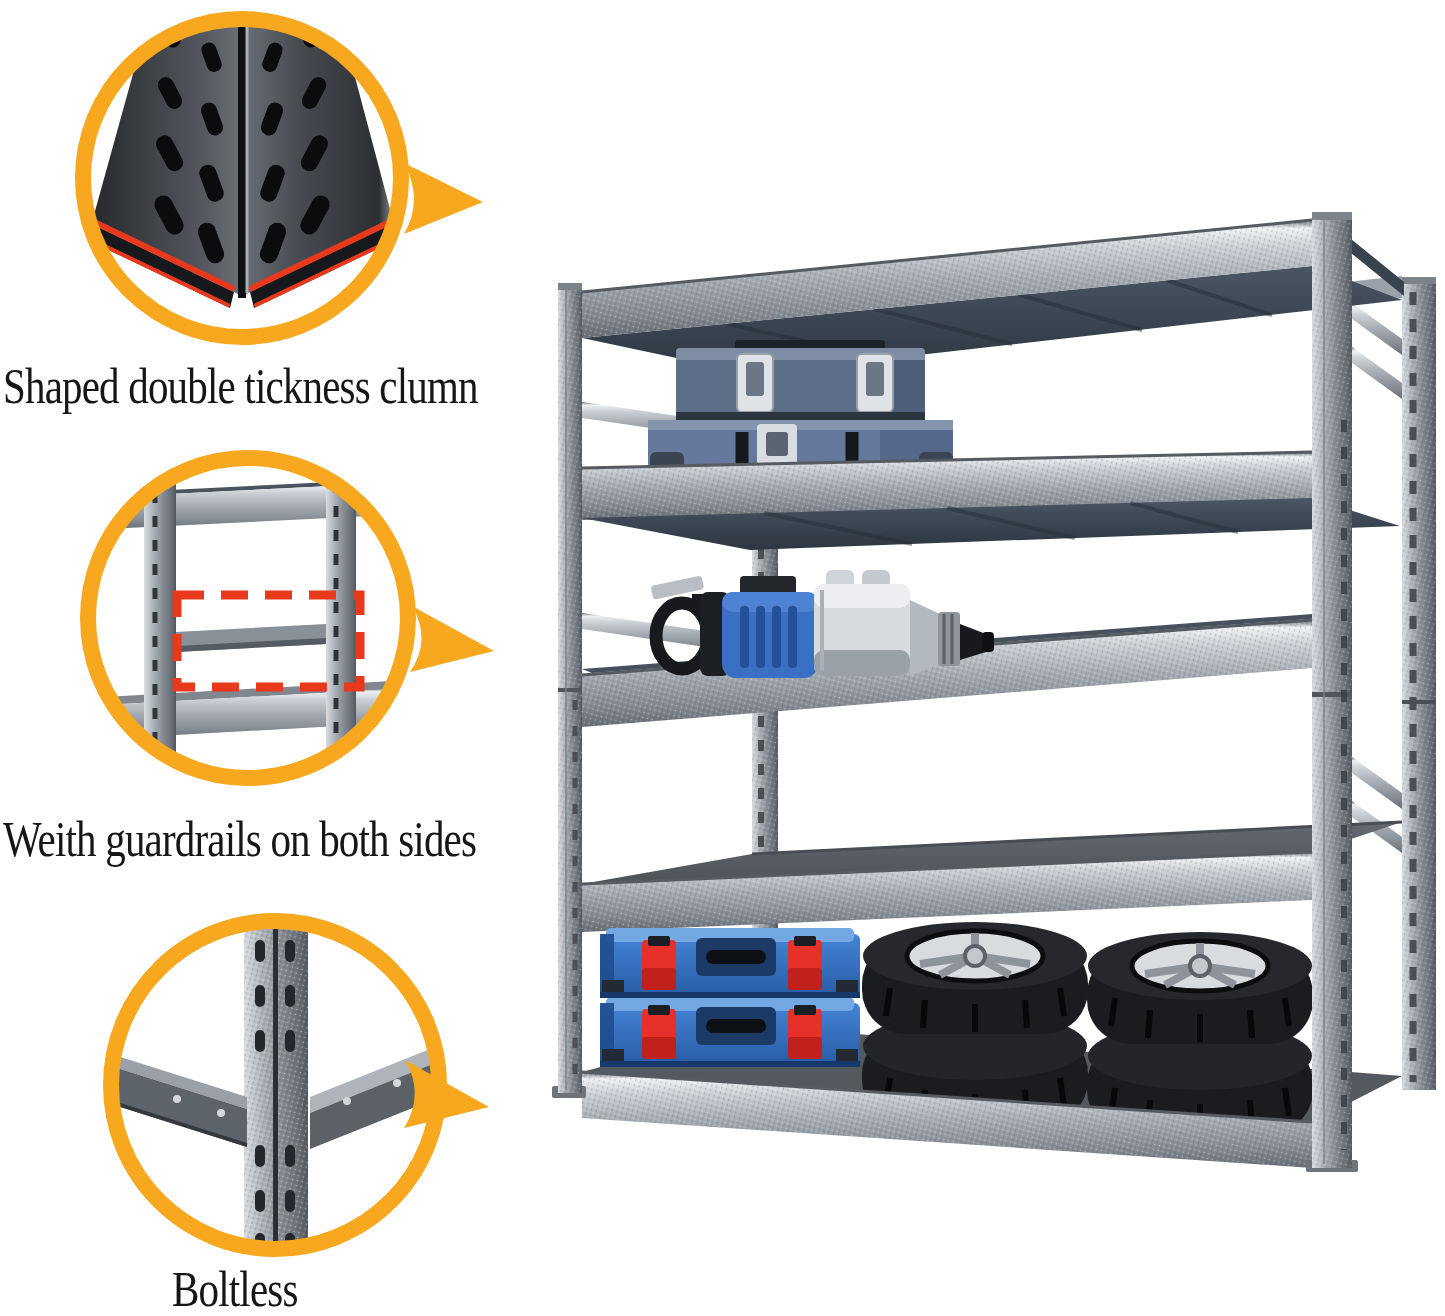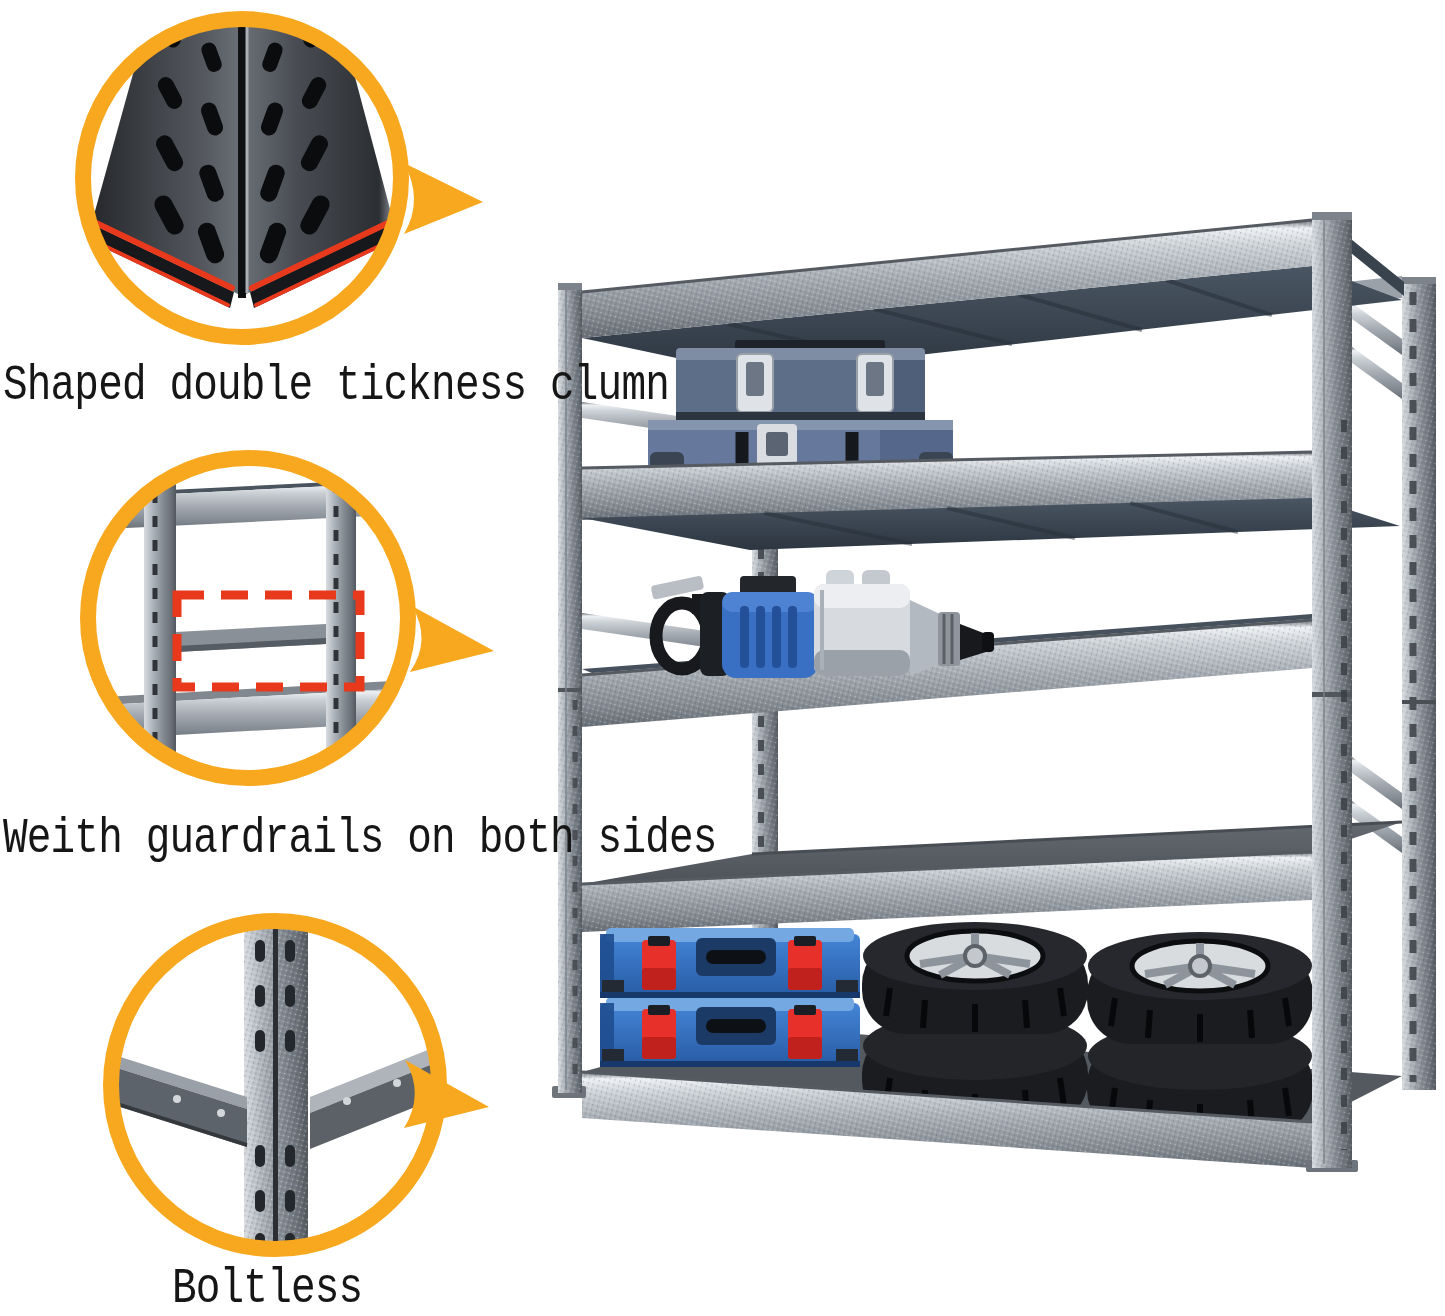--- a/index.html
+++ b/index.html
@@ -1,17 +1,17 @@
 <!DOCTYPE html>
 <html><head>
 <meta charset="utf-8">
 <style>
   html,body{margin:0;padding:0;background:#fff;}
   .canvas{position:relative;width:1445px;height:1316px;background:#fff;overflow:hidden;
-          font-family:Liberation Mono, monospace;}
+          font-family:Liberation Serif, serif;}
   .canvas svg{position:absolute;left:0;top:0;}
   .lbl{position:absolute;color:#161616;font-size:50px;line-height:1.05;font-weight:400;
        letter-spacing:-1px;transform:scale(0.82,1);transform-origin:0 0;white-space:nowrap;}
   .lbl1{left:3px;top:360px;}
   .lbl2{left:3px;top:813px;}
   .lbl3{left:172px;top:1263px;}
 </style>
 </head>
 <body>
 

